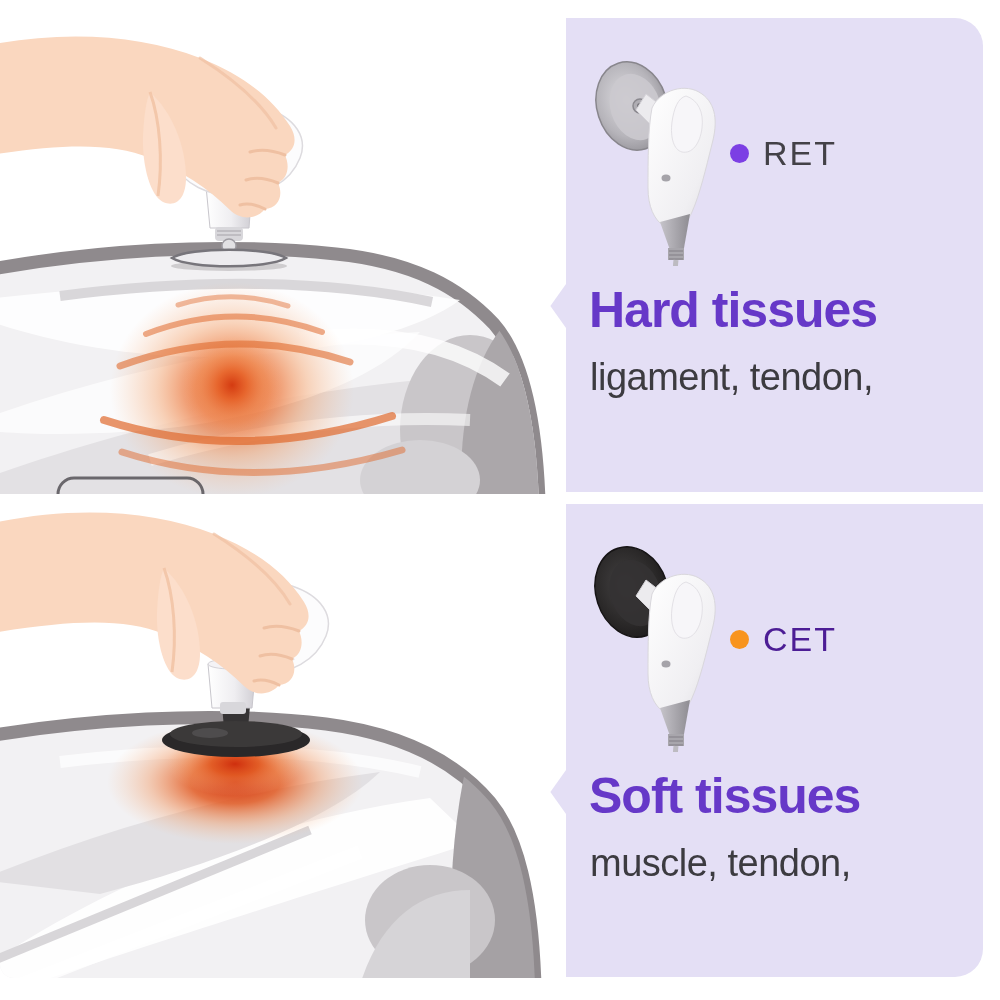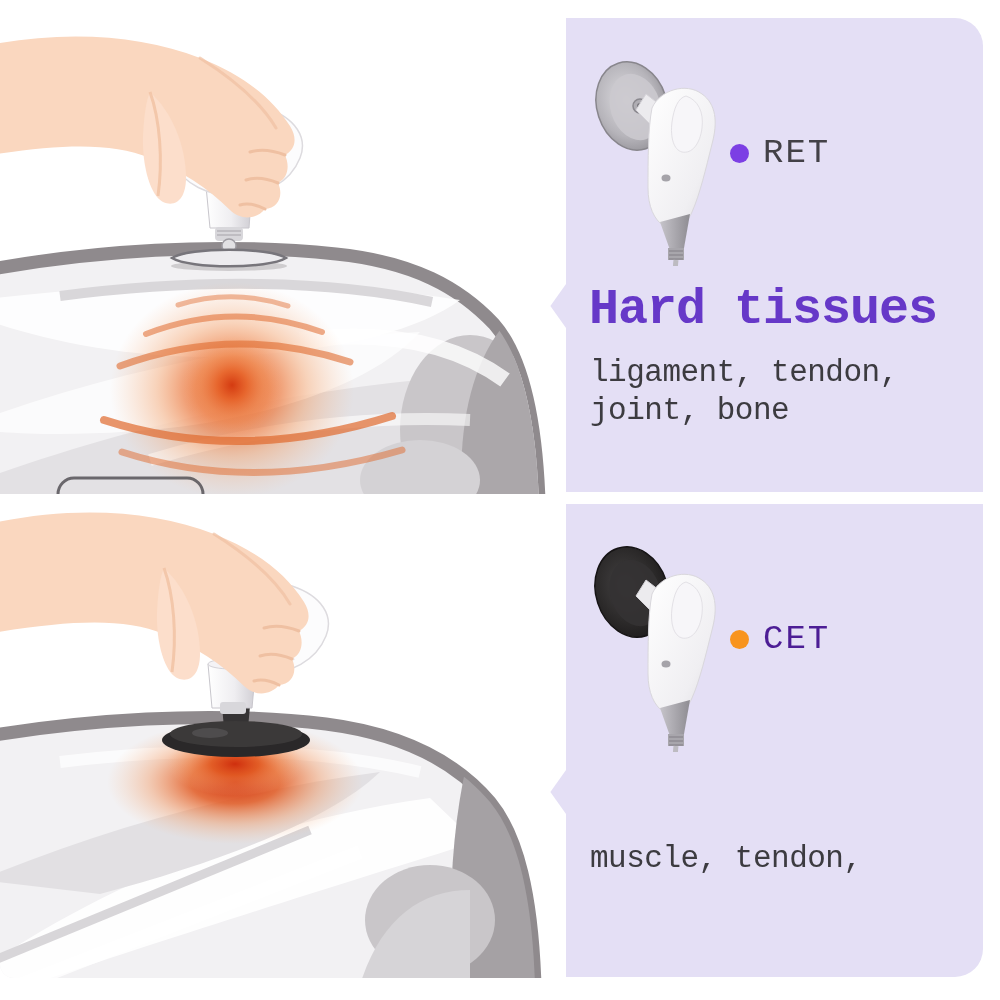--- a/index.html
+++ b/index.html
@@ -1,39 +1,39 @@
 <!DOCTYPE html>
 <html><head>
 <meta charset="utf-8">
 <style>
   * { margin:0; padding:0; box-sizing:border-box; }
   html,body { width:1000px; height:1000px; }
   body { font-family:"Liberation Sans", sans-serif; background:#ffffff; overflow:hidden; }
-  .stage { position:relative; width:900px; height:1000px; background:#ffffff;font-family:Liberation Mono, monospace; }
+  .stage { position:relative; width:900px; height:1000px; background:#ffffff; }
 
   
   .illus { position:absolute; left:0; overflow:hidden; }
   .illus svg { display:block; }
   .illus-top { top:0; width:556px; height:494px; }
   .illus-bottom { top:500px; width:556px; height:478px; border-radius:0 0 14px 14px; }
 
   
   .panel { position:absolute; left:566px; width:417px; background:#E4DFF5; }
   .panel-ret { top:18px;  height:474px; border-radius:0 28px 0 0; }
   .panel-cet { top:504px; height:473px; border-radius:0 0 28px 0; }
   .panel-tail { position:absolute; left:-17px; top:266px; width:17px; height:44px;
                 background:#E4DFF5;
                 clip-path:polygon(100% 0, 8% 50%, 100% 100%); }
   .probe { position:absolute; left:24px; top:38px; width:150px; height:210px; }
   .mode-row { position:absolute; left:164px; top:118px; display:flex; align-items:center; gap:14px; }
   .mode-dot { width:19px; height:19px; border-radius:50%; background:#7C3FE4; flex:0 0 auto; }
   .mode-label { font-size:34px; font-weight:500; letter-spacing:2px; color:#434147; line-height:1; }
   .panel-title { position:absolute; left:23px; top:266px; font-size:50px; font-weight:bold;
                  letter-spacing:-1px; color:#6638C8; line-height:1.05; white-space:nowrap; }
-  .panel-desc { position:absolute; left:24px; top:336px; font-size:31px; font-weight:400;
+  .panel-desc { position:absolute; left:24px; top:336px; font-size:38px; font-weight:400;
                 color:#3C3B40; line-height:1.24; letter-spacing:-0.5px; }
 </style>
 </head>
 <body>
 
 <div class="stage">
 
   <div class="illus illus-top">
     <svg viewBox="0 0 556 494" width="556" height="494">
       <defs>
@@ -214,21 +214,20 @@
 
     <div class="mode-row">
       <span class="mode-dot" style="background-color: rgb(124, 63, 228);"></span>
       <span class="mode-label" style="color: rgb(67, 65, 71);">RET</span>
     </div>
 
     <div class="panel-title" style="color: rgb(102, 56, 200);">Hard tissues</div>
 
     <div class="panel-desc" style="color: rgb(60, 59, 64);">
       <div>ligament, tendon,</div>
-      <div>joint, bone</div>
     </div>
   </div>
 
   <div class="panel panel-cet" style="background-color: rgb(228, 223, 245);">
     <div class="panel-tail" style="background-color: rgb(228, 223, 245);"></div>
 
     <svg class="probe" viewBox="0 0 150 210">
       <defs>
         <radialGradient id="discB" cx="45%" cy="42%" r="60%">
           <stop offset="0%" stop-color="#454344"></stop>
@@ -248,19 +247,20 @@
       <rect x="78" y="192" width="16" height="12" fill="#A8A6AC"></rect>
       <path d="M79,195 h14 M79,199 h14 M79,203 h14" stroke="#8E8C92" stroke-width="1.5"></path>
       <path d="M86,204 C85,212 85,218 86,226" stroke="#BDBBC1" stroke-width="5" fill="none"></path>
     </svg>
 
     <div class="mode-row">
       <span class="mode-dot" style="background-color: rgb(248, 148, 30);"></span>
       <span class="mode-label" style="color: #4c1d95;">CET</span>
     </div>
 
+    <div class="panel-title" style="color: rgb(102, 56, 200);">Soft tissues</div>
 
     <div class="panel-desc" style="color: rgb(60, 59, 64);">
       <div>muscle, tendon,</div>
     </div>
   </div>
 
 </div>
 
 </body></html>

